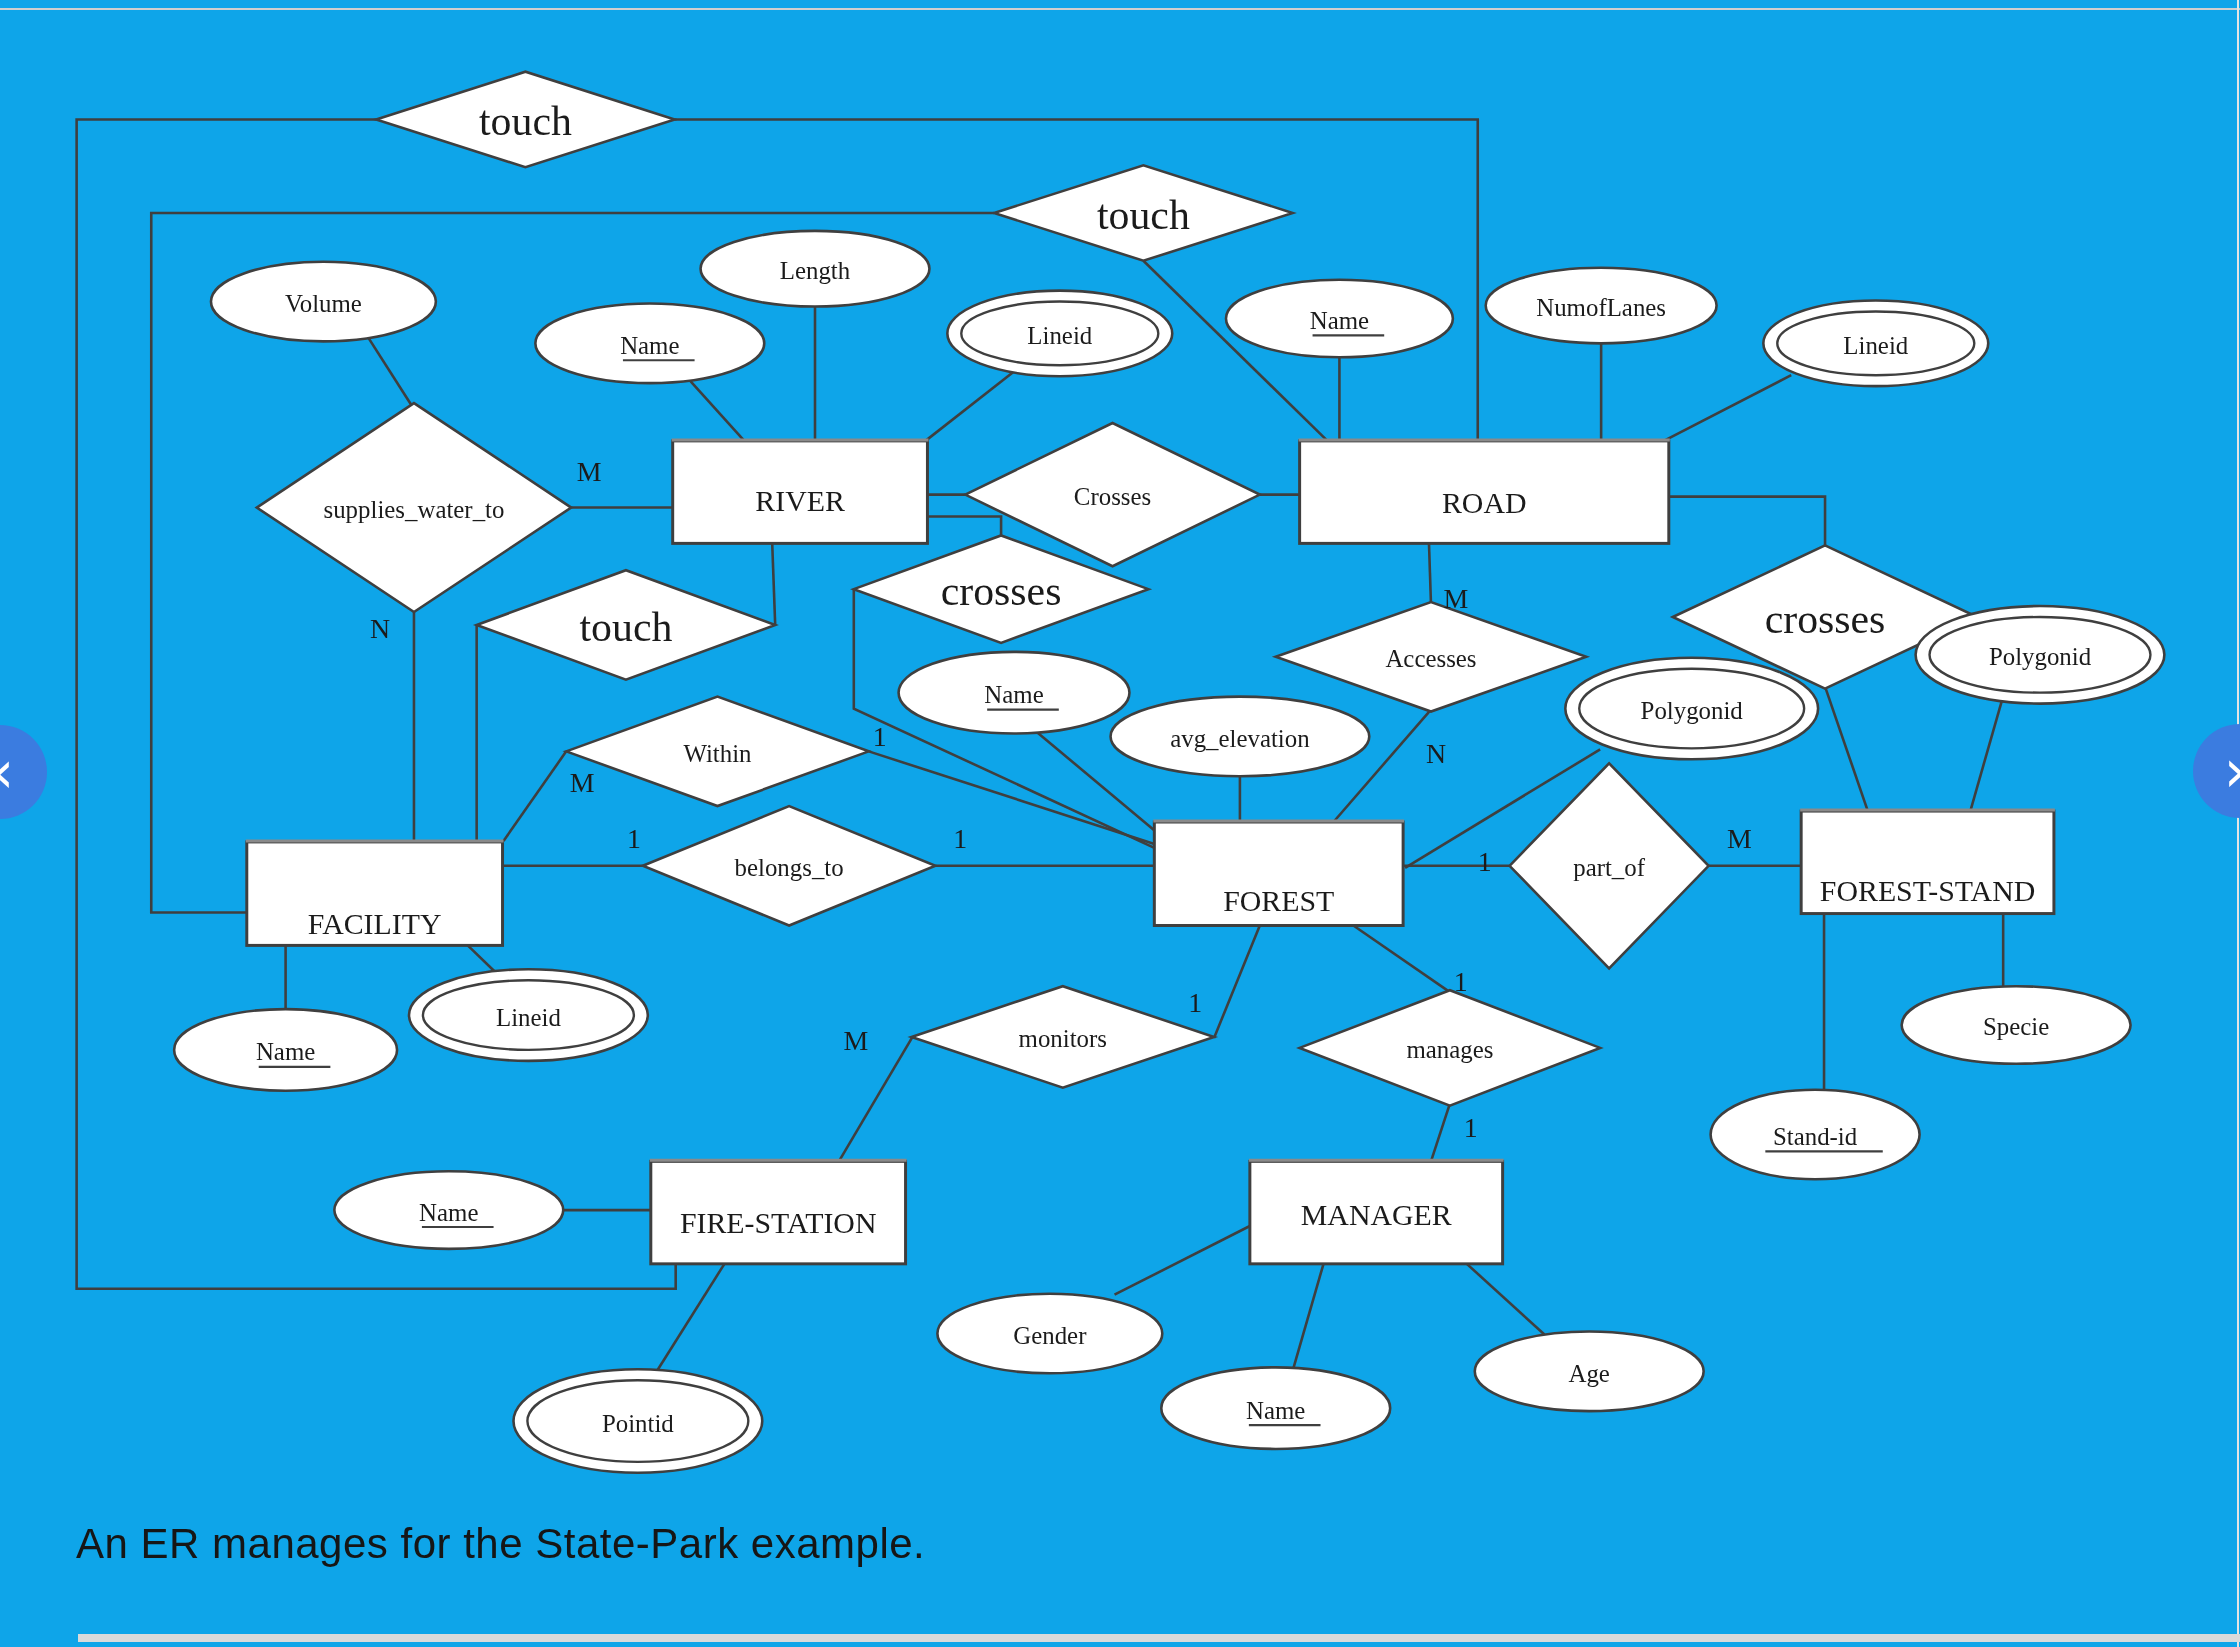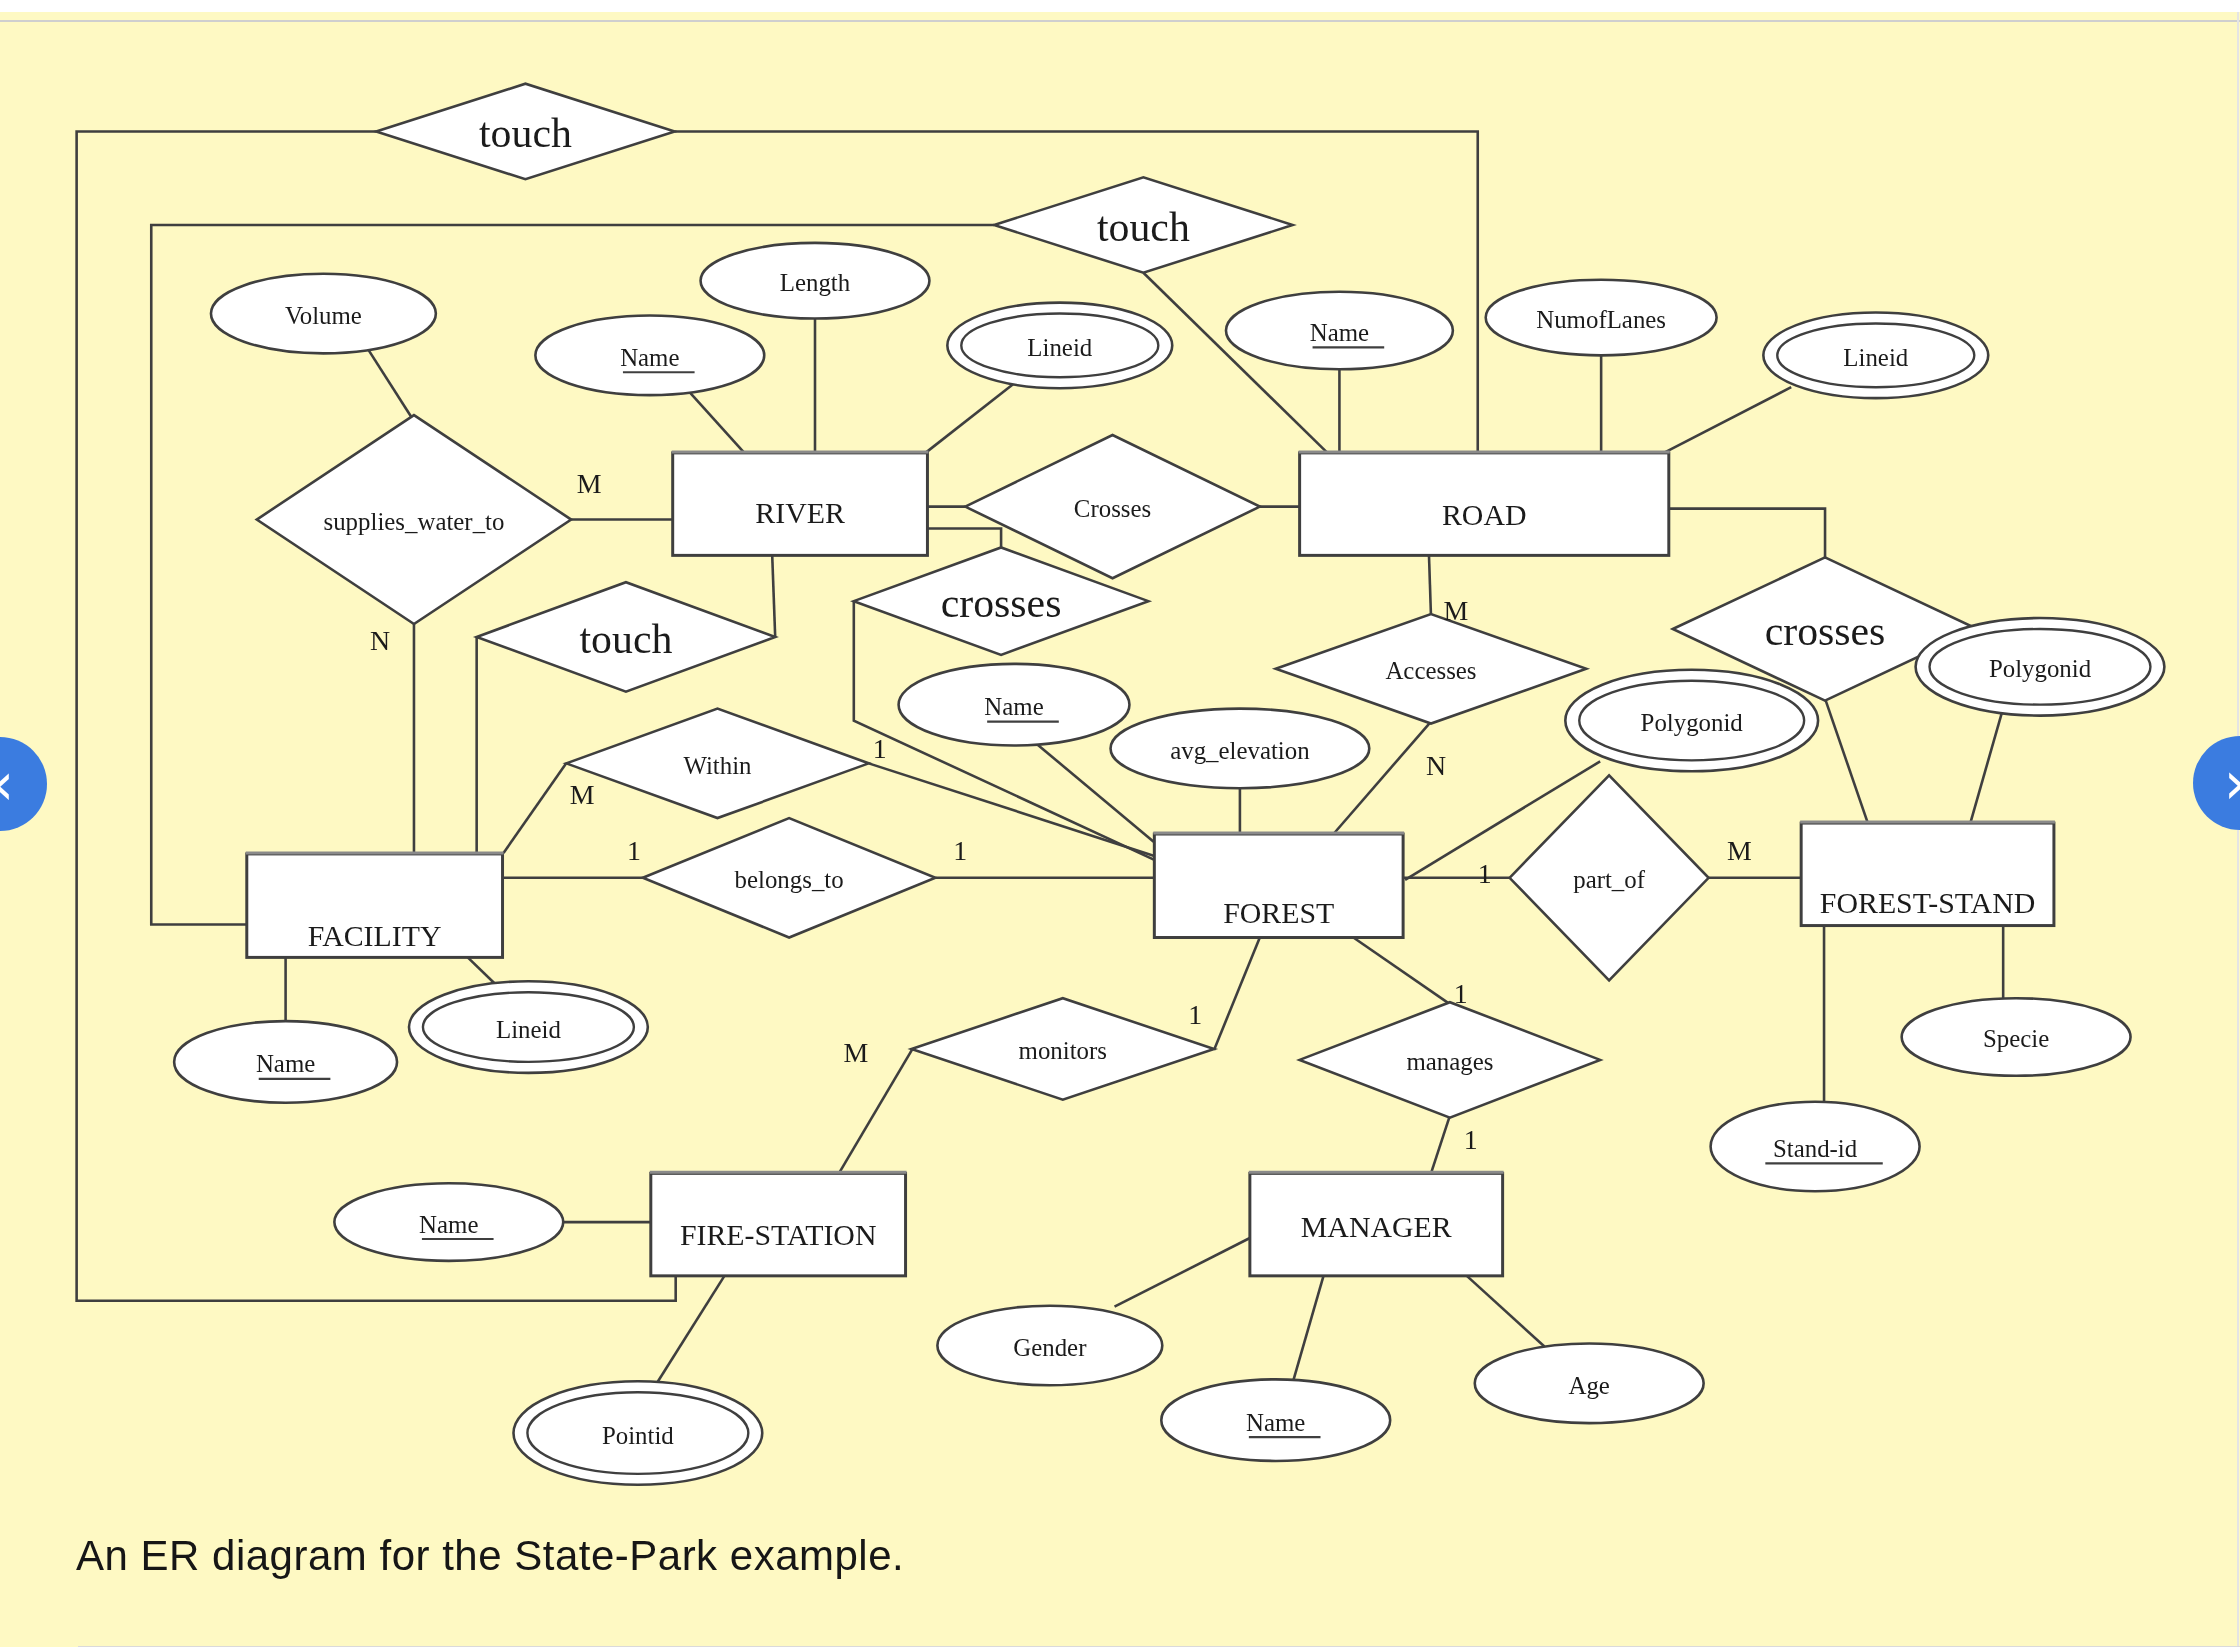--- a/index.html
+++ b/index.html
@@ -1,17 +1,17 @@
 <!DOCTYPE html>
 <html><head>
 <meta charset="utf-8">
 <style>
   html,body{margin:0;padding:0;background:#ffffff;}
   body{width:2241px;height:1648px;position:relative;font-family:"Liberation Sans",sans-serif;overflow:hidden;}
-  #page{position:absolute;inset:0;background:#fef9c3;margin-top:12px;}
+  #page{position:absolute;inset:0;background:#0ea5e9;}
   #top-border{position:absolute;left:0;top:8px;width:2241px;height:2px;background:#cfcfcf;}
   #right-edge{position:absolute;right:2px;top:0;width:2px;height:1648px;background:#e4e4e4;}
   #diagram{position:absolute;left:0;top:0;}
   svg text{font-family:"Liberation Serif","DejaVu Serif",serif;fill:#1b1b1b;}
   .nav-btn{position:absolute;width:94px;height:94px;border-radius:50%;background:#3b7ce0;color:#ffffff;
            display:flex;align-items:center;justify-content:center;cursor:pointer;
            font-family:"DejaVu Sans",sans-serif;font-size:58px;line-height:1;user-select:none;}
   #nav-left{left:-47px;top:725px;padding-left:38px;box-sizing:border-box;justify-content:flex-start;}
   #nav-right{right:-46px;top:724px;padding-right:40px;box-sizing:border-box;justify-content:flex-end;}
   #caption{position:absolute;left:76px;top:1520px;font-size:42px;color:#161616;letter-spacing:0.5px;}
@@ -187,16 +187,16 @@
       <text x="1478" y="1133" text-anchor="middle" dominant-baseline="central" font-size="28">1</text>
     </svg>
 
   <div class="nav-btn" id="nav-left">
     <span>‹</span>
   </div>
   <div class="nav-btn" id="nav-right">
     <span>›</span>
   </div>
 
-  <div id="caption">An ER diagram for the State-Park example.</div>
+  <div id="caption">An ER manages for the State-Park example.</div>
   <div id="bottom-divider"></div>
 </div>
 
 
 </body></html>

